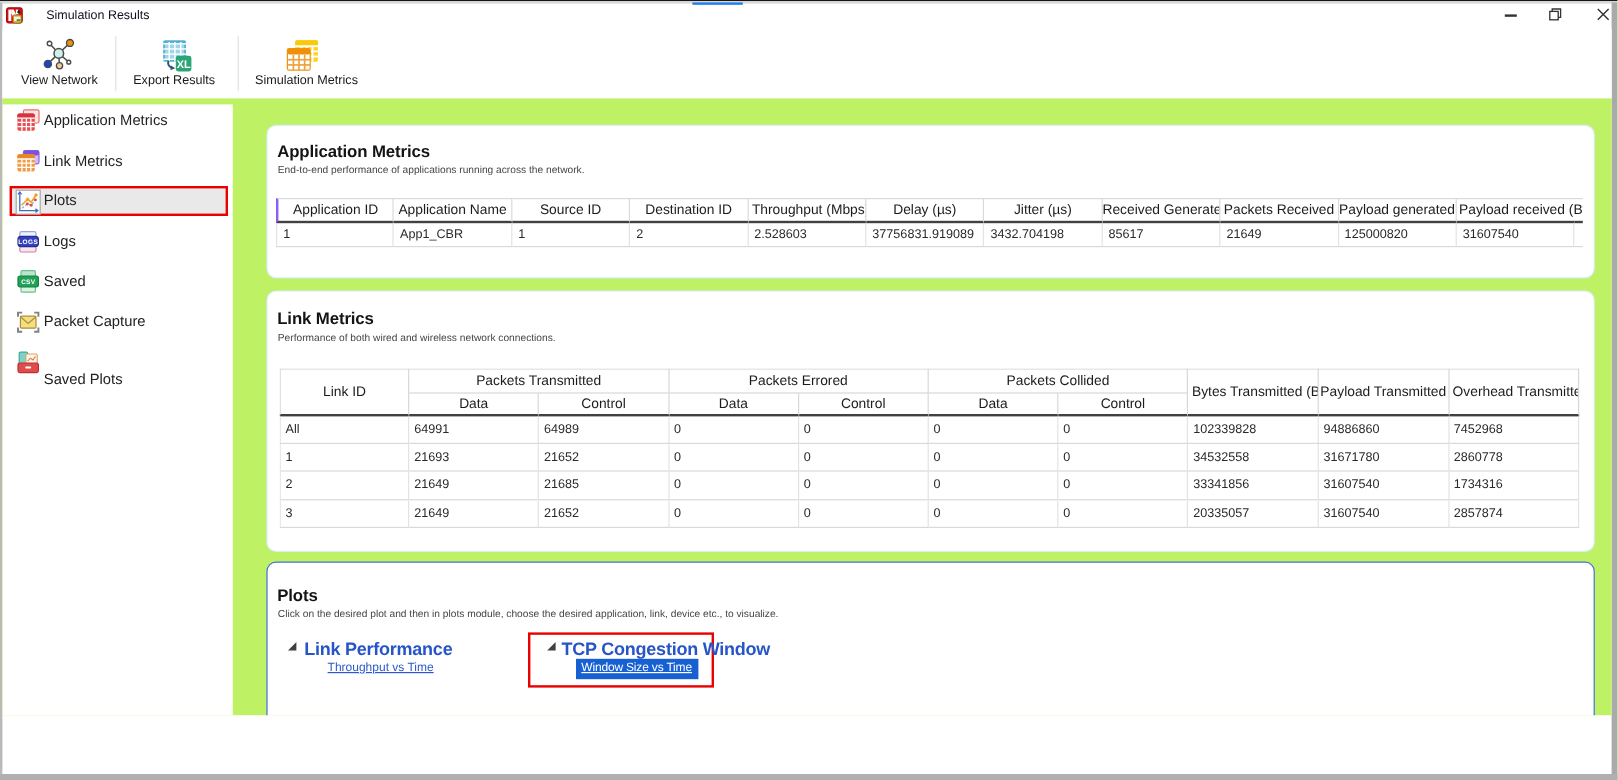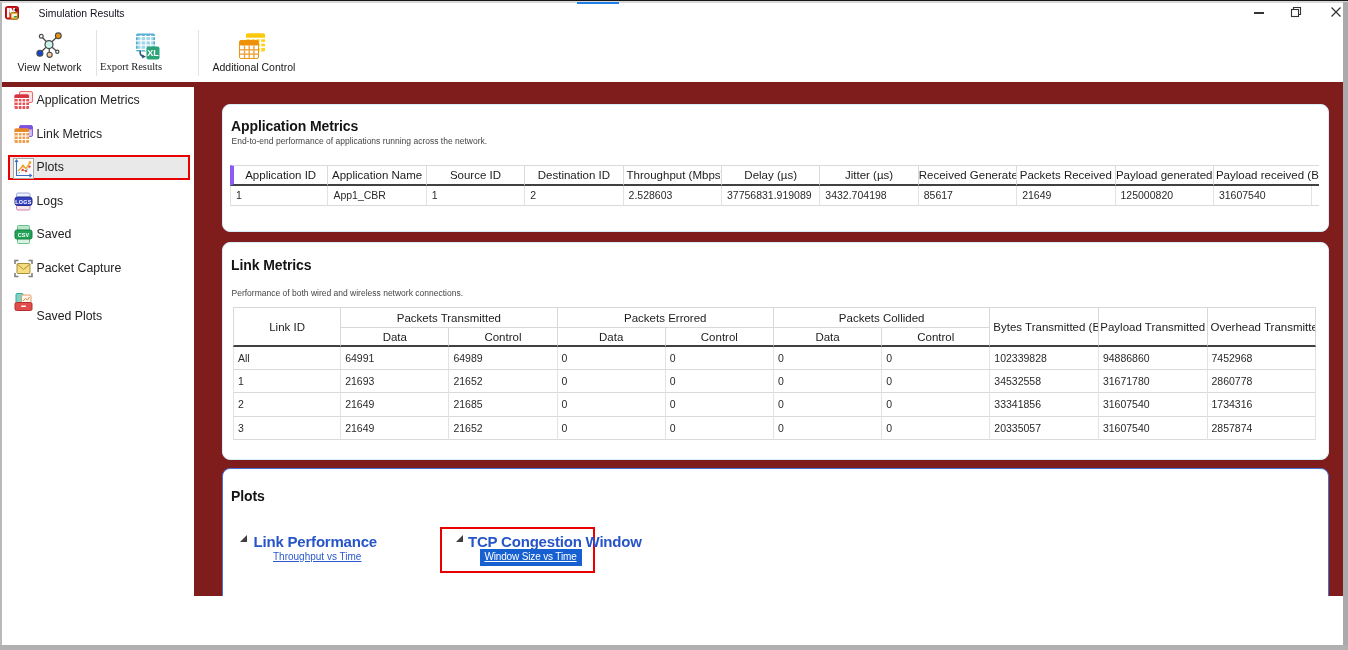--- a/index.html
+++ b/index.html
@@ -19,41 +19,41 @@
   
   #titlebar { left:2px; top:2.5px; width:1341px; height:21.5px; background:#fff; }
   #title-text { left:22.5px; top:7.5px; font-size:10.4px; color:#101020;margin-left:16px; }
 
   
   #toolbar { left:2px; top:24px; width:1341px; height:58px; background:#fff; }
   .tsep { position:absolute; width:1px; background:#e2e2e2; top:6px; height:46px; }
   .tlabel { position:absolute; font-size:10.5px; color:#1a1a1a; top:36.5px; white-space:nowrap; }
 
   
-  #content { left:2px; top:82px; width:1341px; height:514px; background:#7f1d1d; overflow:hidden; }
+  #content { left:2px; top:82px; width:1341px; height:514px; background:#bef264; overflow:hidden; }
   #sidebar { left:0px; top:5px; width:192px; height:558px; background:#fff; }
   .side-item { position:absolute; left:34.5px; font-size:12.3px; color:#222; white-space:nowrap; }
   .side-ico { position:absolute; left:12px; }
   #plots-sel { position:absolute; left:6px; top:67.5px; width:182px; height:25px; background:#e9e9e9; border:2.5px solid #e90000; }
 
   
   .card { position:absolute; left:220px; width:1107px; background:#fff; border-radius:8px; border:1px solid #d6edfa; overflow:hidden; }
   .card-title { position:absolute; left:8px; font-size:14px; font-weight:bold; color:#141414; letter-spacing:-0.1px; }
   .card-sub { position:absolute; left:8.5px; font-size:8.5px; color:#454545; }
 
   table { border-collapse:separate; border-spacing:0; table-layout:fixed; color:#1c1c1c; }
   th { font-size:11.5px; }
   td { font-size:10.5px; color:#2a2a2a; }
   td, th { font-weight:normal; white-space:nowrap; padding:0; }
 
   
   #t1wrap { position:absolute; left:7px; top:60px; width:1089px; height:45px; overflow:hidden; }
   #t1 { width:1180.8px; }
   #t1 th { height:21px; text-align:center; border-top:1px solid #dadada; border-right:1px solid #dadada; border-bottom:2px solid #414141; overflow:hidden; }
-  #t1 th:first-child, #t1 td:first-child { border-left:4px solid #8b5cf6; }
+  #t1 th:first-child, #t1 td:first-child { border-left:2px solid #8b5cf6; }
   #t1 td { height:19.5px; text-align:left; padding-left:5px; border-right:1px solid #e3e3e3; border-bottom:1px solid #d9d9d9; }
   #t1 td:first-child { border-left:1px solid #e3e3e3; }
   #t1 th.trunc { text-align:left; padding-left:3px; }
   #t1 th.over { text-align:left; padding-left:2px; overflow:visible; border-right:none; }
 
   
   #t2wrap { position:absolute; left:10px; top:64px; width:1086px; height:135px; overflow:hidden; }
   #t2 { width:1083.2px; }
   #t2 th { border-right:1px solid #d8d8d8; text-align:center; overflow:hidden; }
   #t2 tr.h1 th { height:21px; border-top:1px solid #d8d8d8; border-bottom:1px solid #d8d8d8; }
@@ -97,22 +97,22 @@
   <path d="M3.5,3.5 L3.5,1.5 L10.5,1.5 L10.5,8.5 L8.5,8.5"></path>
 </svg>
 <svg style="left:1331px; top:7px;" width="10" height="10" viewBox="0 0 10 10" stroke="#333" stroke-width="1.2">
   <path d="M0.5,0.5 L9.5,9.5 M9.5,0.5 L0.5,9.5"></path>
 </svg>
 
 <div class="abs" id="toolbar">
   <div class="tsep" style="left:93.5px;"></div>
   <div class="tsep" style="left:196px;"></div>
   <div class="tlabel" style="left:15.5px;">View Network</div>
-  <div class="tlabel" style="left:98px;font-family:Liberation Serif, serif;">Export Results</div>
-  <div class="tlabel" style="left:210.5px;">Additional Control</div>
+  <div class="tlabel" style="left:109px;">Export Results</div>
+  <div class="tlabel" style="left:210.5px;">Simulation Metrics</div>
 
   <svg style="left:33.5px; top:8px;" width="27" height="27" viewBox="0 0 27 27">
     <g stroke="#4a4a4a" stroke-width="1.25">
       <line x1="13" y1="12.5" x2="5.5" y2="4.5"></line>
       <line x1="13" y1="12.5" x2="22" y2="4"></line>
       <line x1="13" y1="12.5" x2="4" y2="21"></line>
       <line x1="13" y1="12.5" x2="13.5" y2="22.5"></line>
       <line x1="13" y1="12.5" x2="21" y2="19.5"></line>
     </g>
     <circle cx="5.3" cy="4.3" r="1.9" fill="#fff" stroke="#4a4a4a" stroke-width="1.2"></circle>
@@ -308,21 +308,21 @@
               <td>31607540</td>
               <td></td>
         </tr>
           </tbody>
       </table>
     </div>
   </div>
 
   <div class="card" id="card2" style="top:160px; height:218px;">
     <div class="card-title" style="top:13.5px;">Link Metrics</div>
-    <div class="card-sub" style="top:33px;margin-top:12px;">Performance of both wired and wireless network connections.</div>
+    <div class="card-sub" style="top:33px;">Performance of both wired and wireless network connections.</div>
     <div id="t2wrap">
       <table id="t2">
         <colgroup>
             <col style="width:108.2px">
             <col style="width:108.2px">
             <col style="width:108.2px">
             <col style="width:108.2px">
             <col style="width:108.2px">
             <col style="width:108.2px">
             <col style="width:108.2px">
@@ -398,20 +398,21 @@
               <td>31607540</td>
               <td>2857874</td>
             </tr>
         </tbody>
       </table>
     </div>
   </div>
 
   <div class="card" id="card3" style="top:386px; height:162px; border-color:#4272d6; border-width:1.5px;">
     <div class="card-title" style="top:18.5px;">Plots</div>
+    <div class="card-sub" style="top:37px;">Click on the desired plot and then in plots module, choose the desired application, link, device etc., to visualize.</div>
     <div class="tri" style="left:17px; top:66px;"></div>
     <div class="tree-hdr" style="left:30.5px; top:63.5px;">Link Performance</div>
     <div class="tree-link" style="left:50px; top:81.5px;">Throughput vs Time</div>
     <div class="abs" style="left:217px; top:58px; width:155px; height:46px; border:2.5px solid #e90000;"></div>
     <div class="tri" style="left:232.5px; top:66px;"></div>
     <div class="tree-hdr" style="left:245px; top:63.5px;">TCP Congestion Window</div>
     <div class="abs" style="left:256.5px; top:80px; width:102px; height:17px; background:#1660d2; color:#fff; font-size:10px; text-align:center; line-height:16.5px; text-decoration:underline; letter-spacing:-0.15px;">Window Size vs Time</div>
     <div class="abs" style="right:13px; top:139.5px; font-size:8.5px; color:#555;">Mbps Plots Module</div>
   </div>
 

